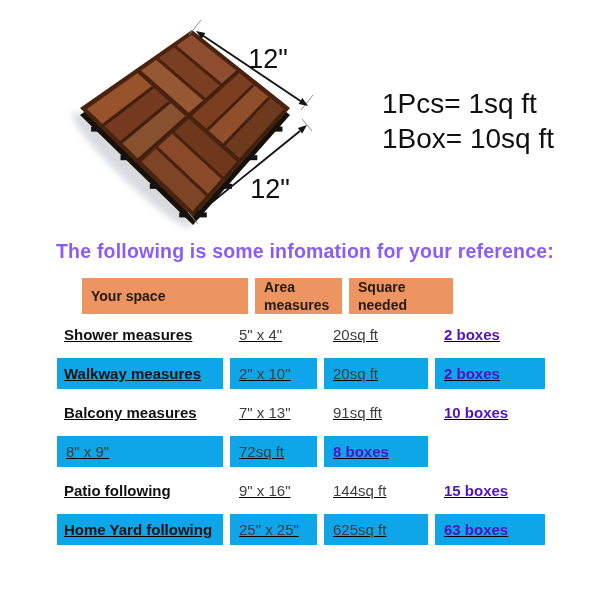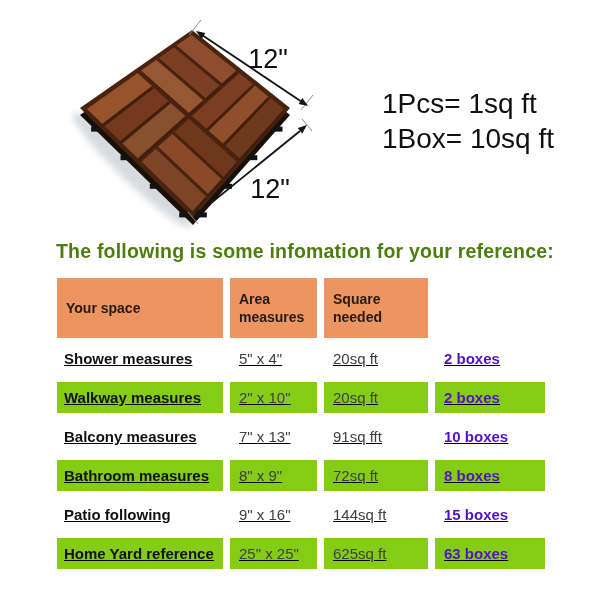--- a/index.html
+++ b/index.html
@@ -14,45 +14,45 @@
   #tile-svg{position:absolute;left:40px;top:10px;}
 
   
   .notes{position:absolute;left:382px;top:93px;}
   .note{font-size:28px;line-height:22px;color:#101010;white-space:nowrap;}
   .note + .note{margin-top:13px;}
 
   
   .heading{
     position:absolute;left:56px;top:240px;width:520px;
-    font-size:19.5px;font-weight:700;color:#4d7c0f;letter-spacing:0.2px;
+    font-size:19.5px;font-weight:700;color:#8b5cf6;letter-spacing:0.2px;
     white-space:nowrap;
   }
 
   
   .table{position:absolute;left:57px;top:278px;width:488px;}
   .hrow,.trow{
     display:grid;
     grid-template-columns:166px 87px 104px 110px;
     column-gap:7px;
   }
-  .hrow{height:60px;}
+  .hrow{height:36px;margin-left:25px;}
   .th{
     background:#EC9462;color:#251a10;
     display:flex;align-items:center;
     padding-left:9px;font-size:14px;font-weight:700;line-height:1.3;
   }
   .rows{margin-top:5px;}
   .trow{height:31px;text-decoration:underline;}
   .trow + .trow{margin-top:8px;}
   .td{display:flex;align-items:center;padding-left:9px;font-size:15px;white-space:nowrap;}
   .td.space{font-weight:700;color:#121212;padding-left:7px;}
   .td.area,.td.sqft{color:#3e3e3e;}
   .td.boxes{font-weight:700;color:#5213BE;}
-  .trow.alt .td{background:#84cc16;}
+  .trow.alt .td{background:#0ea5e9;}
 </style>
 </head>
 <body>
 
 <div class="stage">
 
   <svg id="tile-svg" width="300" height="228" viewBox="0 0 300 228">
     <defs>
       <filter id="soft" x="-50%" y="-50%" width="200%" height="200%">
         <feGaussianBlur stdDeviation="3"></feGaussianBlur>
@@ -150,32 +150,31 @@
         <div class="td sqft">20sq ft</div>
         <div class="td boxes">2 boxes</div>
       </div>
       <div class="trow">
         <div class="td space">Balcony measures</div>
         <div class="td area">7" x 13"</div>
         <div class="td sqft">91sq fft</div>
         <div class="td boxes">10 boxes</div>
       </div>
       <div class="trow alt">
-        <div class="td space">Bathroom measures</div>
         <div class="td area">8" x 9"</div>
         <div class="td sqft">72sq ft</div>
         <div class="td boxes">8 boxes</div>
       </div>
       <div class="trow">
         <div class="td space">Patio following</div>
         <div class="td area">9" x 16"</div>
         <div class="td sqft">144sq ft</div>
         <div class="td boxes">15 boxes</div>
       </div>
       <div class="trow alt">
-        <div class="td space">Home Yard reference</div>
+        <div class="td space">Home Yard following</div>
         <div class="td area">25" x 25"</div>
         <div class="td sqft">625sq ft</div>
         <div class="td boxes">63 boxes</div>
       </div>
     </div>
   </div>
 </div>
 
 </body></html>

